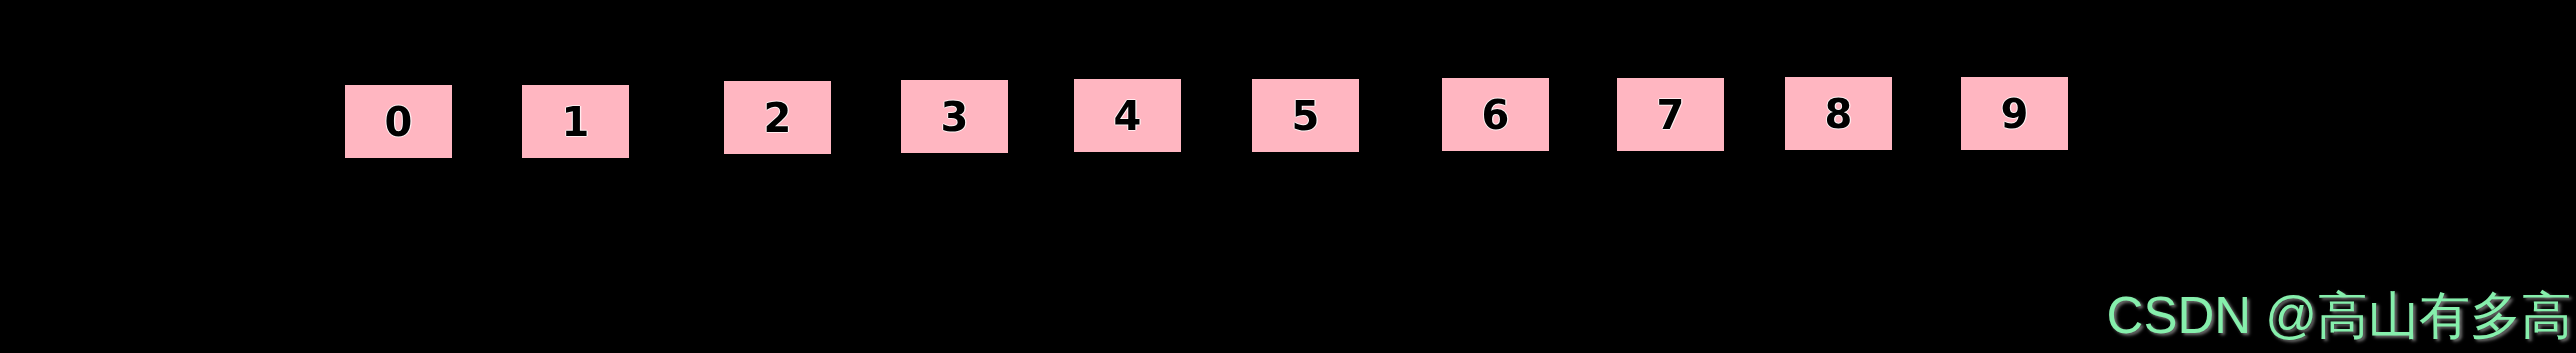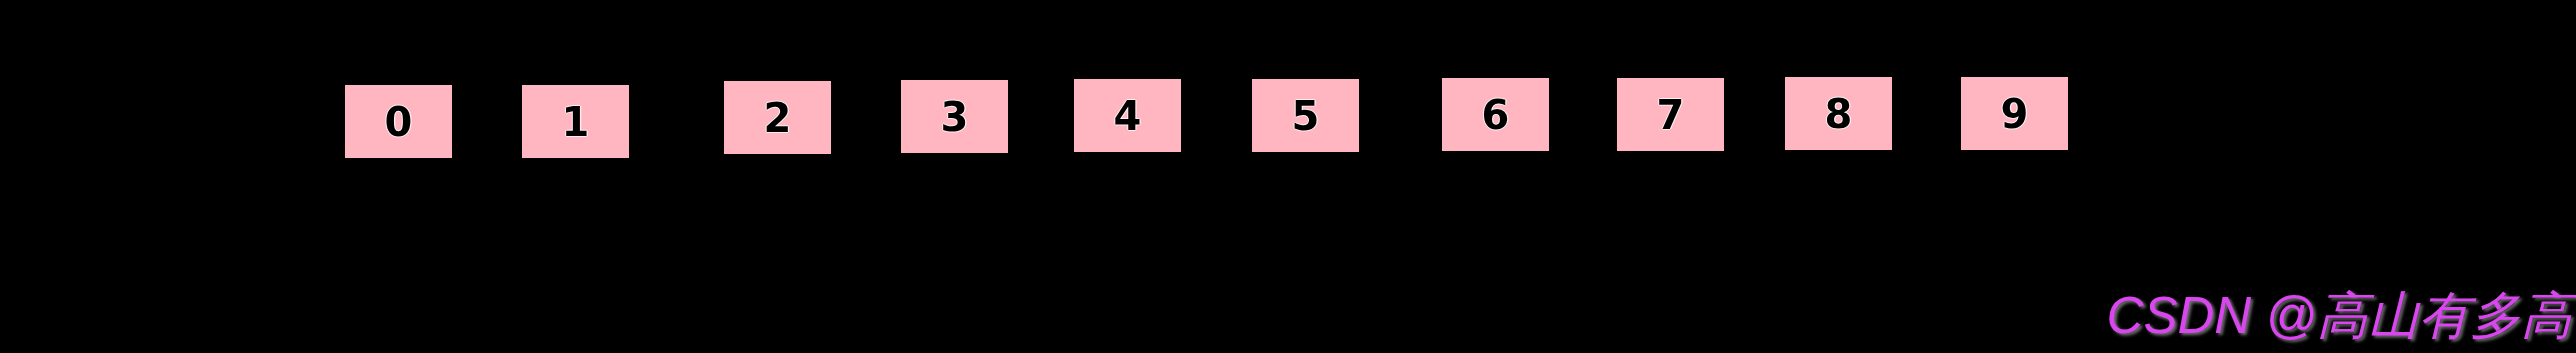--- a/index.html
+++ b/index.html
@@ -65,16 +65,16 @@
   <div class="cell cell-1" style="background: rgb(255, 182, 193); color: rgb(0, 0, 0);">1</div>
   <div class="cell cell-2" style="background: rgb(255, 182, 193); color: rgb(0, 0, 0);">2</div>
   <div class="cell cell-3" style="background: rgb(255, 182, 193); color: rgb(0, 0, 0);">3</div>
   <div class="cell cell-4" style="background: rgb(255, 182, 193); color: rgb(0, 0, 0);">4</div>
   <div class="cell cell-5" style="background: rgb(255, 182, 193); color: rgb(0, 0, 0);">5</div>
   <div class="cell cell-6" style="background: rgb(255, 182, 193); color: rgb(0, 0, 0);">6</div>
   <div class="cell cell-7" style="background: rgb(255, 182, 193); color: rgb(0, 0, 0);">7</div>
   <div class="cell cell-8" style="background: rgb(255, 182, 193); color: rgb(0, 0, 0);">8</div>
   <div class="cell cell-9" style="background: rgb(255, 182, 193); color: rgb(0, 0, 0);">9</div>
 
-  <div class="watermark" style="color: #d946ef; text-shadow: rgb(115, 115, 115) 2.4px 2.4px 3.2px; font-style: italic;">CSDN @高山有多高</div>
+  <div class="watermark" style="color: #86efac; text-shadow: rgb(115, 115, 115) 2.4px 2.4px 3.2px;">CSDN @高山有多高</div>
 
 </div>
 
 
 </body></html>

